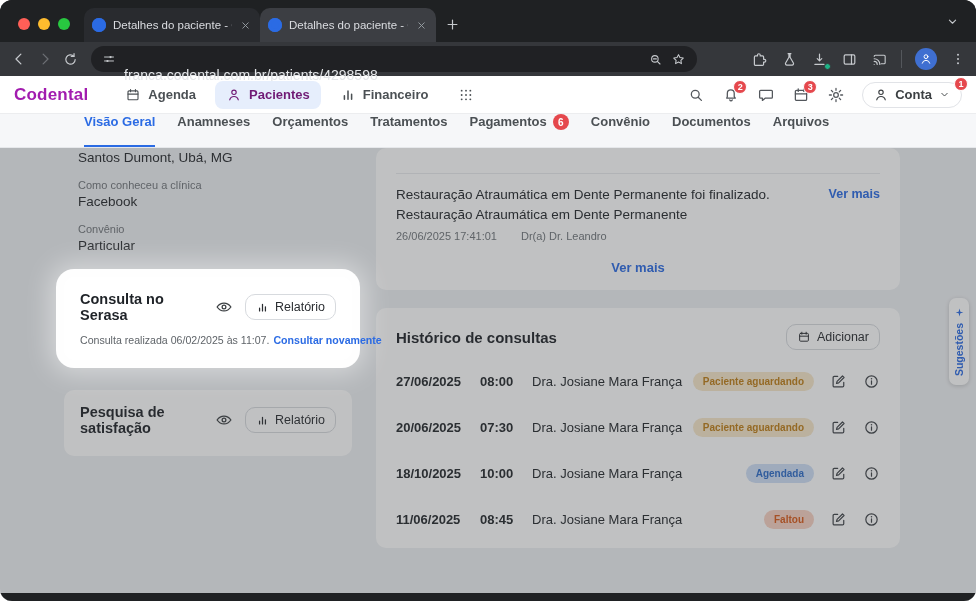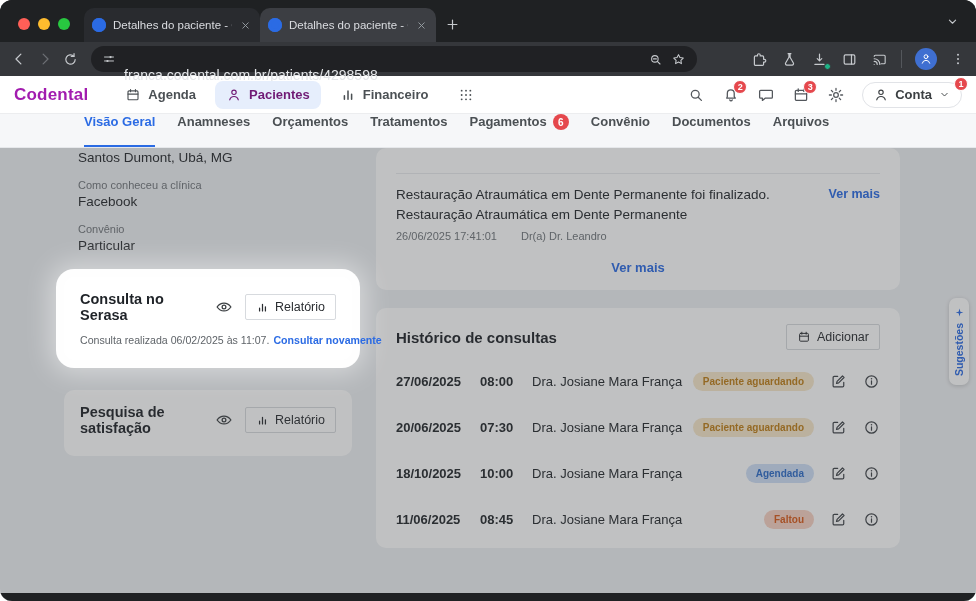--- a/index.html
+++ b/index.html
@@ -77,21 +77,21 @@
   .addr-tail { margin: 2px 0 0 14px; font-size: 13.5px; color: #26292d; }
   .f-label { margin: 14px 0 0 14px; font-size: 11px; color: #70757a; }
   .f-value { margin: 3px 0 0 14px; font-size: 13.5px; color: #26292d; }
 
   .card { background: #fff; border-radius: 10px; }
   .serasa-card { position: relative; z-index: 6; margin-top: 24px; padding: 14px 16px;
                  box-shadow: 0 0 0 8px rgba(255,255,255,.97), 0 0 26px 14px rgba(255,255,255,.45); }
   .card-head { display: flex; align-items: center; }
   .card-title { font-size: 14.5px; font-weight: 700; color: #1f2328; margin-right: auto; }
   .icon-btn { color: #3c4043; margin-right: 12px; background: none; border: none; cursor: pointer; }
-  .out-btn { display: flex; align-items: center; gap: 6px; border: 1px solid #d7dade; border-radius: 2px;
+  .out-btn { display: flex; align-items: center; gap: 6px; border: 1px solid #d7dade; border-radius: 10px;
              background: #fff; padding: 5px 10px; font-size: 12.5px; font-weight: 500; color: #2a2d31;
              font-family: inherit; cursor: pointer; white-space: nowrap; }
   .gauge-panel { margin-top: 13px; background: #f7f8fa; border-radius: 8px; padding: 11px 0 5px; text-align: center; }
   .gauge-rating { font-size: 13px; color: #26292d; }
   .gauge-svg { display: block; margin: 2px auto 0; }
   .serasa-foot { margin-top: 11px; font-size: 10.6px; color: #5f6469; white-space: nowrap; }
   .serasa-foot a { color: #2b6be4; font-weight: 700; text-decoration: none; margin-left: 4px; }
 
   .satisf-card { margin-top: 30px; padding: 14px 16px 20px; }
 

